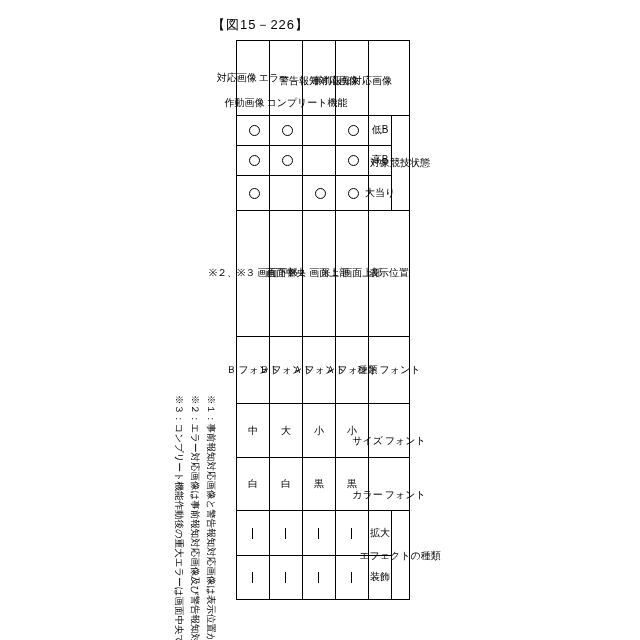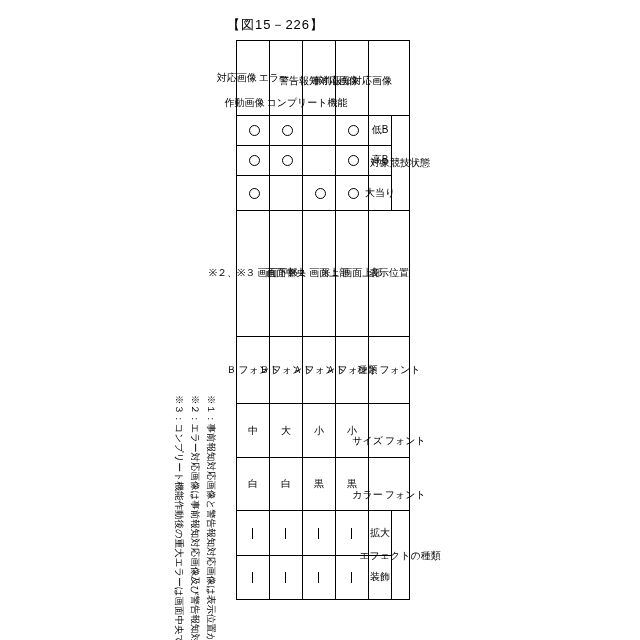--- a/index.html
+++ b/index.html
@@ -11,21 +11,21 @@
     width: 640px;
     height: 640px;
     font-family: "Liberation Sans", sans-serif;
     color: #000000;
     position: relative;
     overflow: hidden;
   }
   .figure-title {
     position: absolute;
     top: 16px;
-    left: 15px;
+    left: 0;
     width: 521px;
     text-align: center;
     font-size: 13px;
     letter-spacing: 1px;
   }
 
   
   .table-wrap {
     position: absolute;
     top: 40px;

